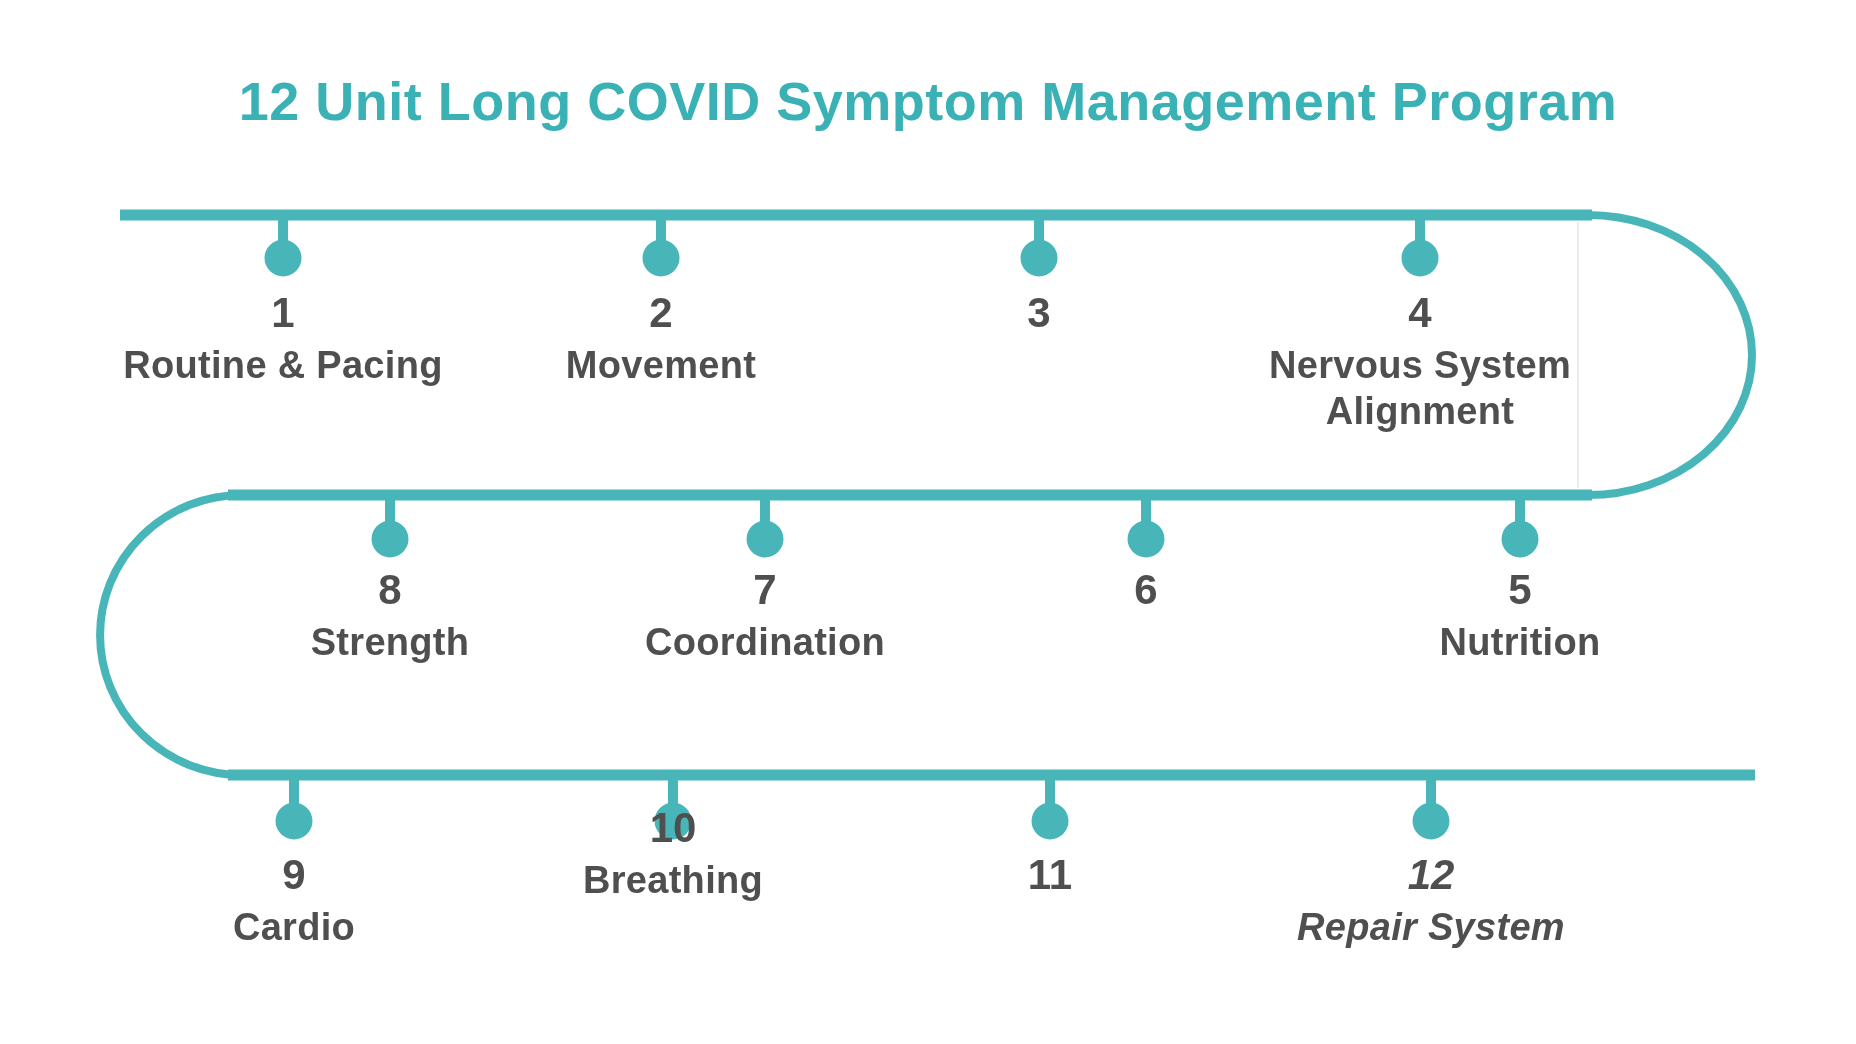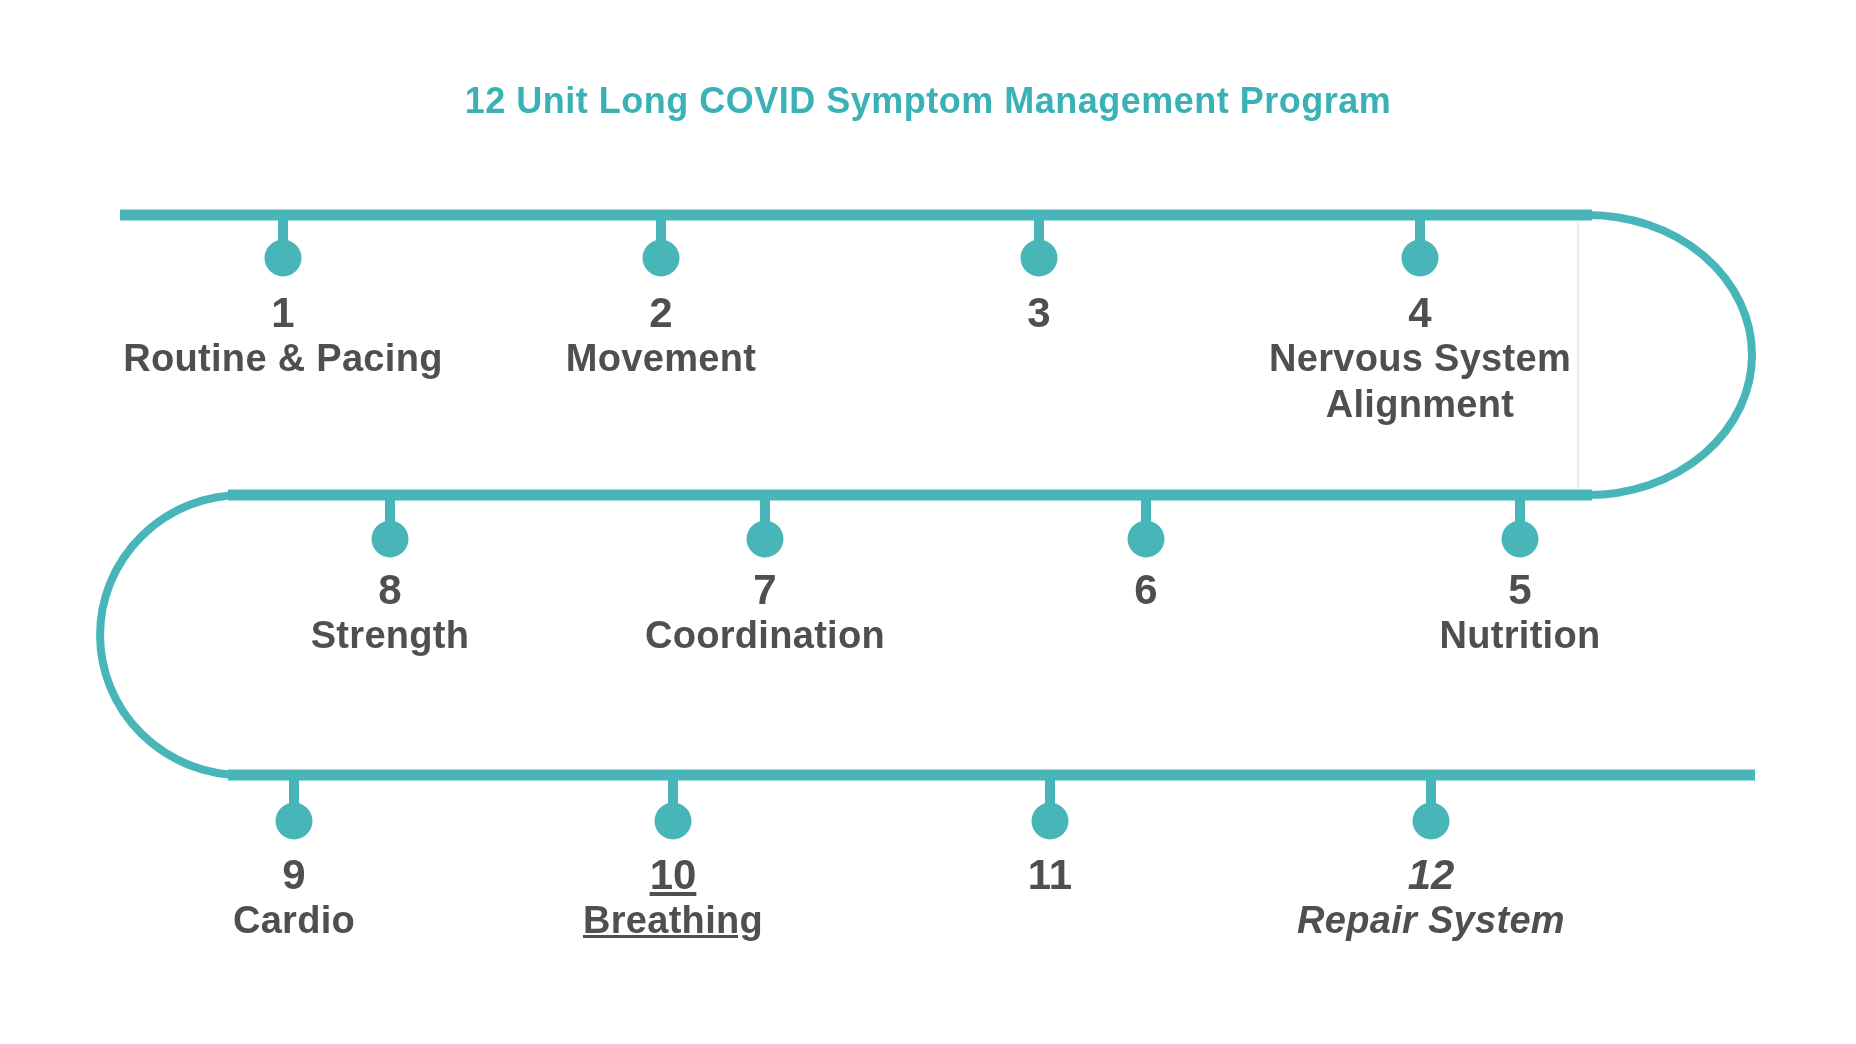--- a/index.html
+++ b/index.html
@@ -14,21 +14,21 @@
     background: #ffffff;
     overflow: hidden;
     font-family: "Liberation Sans", sans-serif;
   }
   .title {
     position: absolute;
     left: 0;
     top: 70px;
     width: 1856px;
     text-align: center;
-    font-size: 36px;
+    font-size: 54px;
     line-height: 62px;
     font-weight: bold;
     letter-spacing: 0.5px;
     color: #3ab1b5;
   }
   .track-svg {
     position: absolute;
     left: 0;
     top: 0;
   }
@@ -37,20 +37,21 @@
     width: 380px;
     text-align: center;
     color: #4f4f4f;
   }
   .unit-number {
     font-size: 42px;
     line-height: 44px;
     font-weight: bold;
   }
   .unit-label {
+    margin-top: 7px;
     font-size: 38px;
     line-height: 46px;
     font-weight: bold;
     white-space: pre-line;
     letter-spacing: 0.3px;
   }
 </style>
 </head>
 <body>
 
@@ -151,21 +152,21 @@
   </div>
   <div class="unit" style="left:1330px; top:568px;">
     <div class="unit-number">5</div>
     <div class="unit-label">Nutrition</div>
   </div>
 
   <div class="unit" style="left:104px; top:853px;">
     <div class="unit-number">9</div>
     <div class="unit-label">Cardio</div>
   </div>
-  <div class="unit" style="left:483px; top:853px;text-decoration:underline;">
+  <div class="unit" style="left:483px; top:806px;">
     <div class="unit-number">10</div>
     <div class="unit-label">Breathing</div>
   </div>
   <div class="unit" style="left:860px; top:853px;">
     <div class="unit-number">11</div>
   </div>
   <div class="unit" style="left:1241px; top:853px;font-style:italic;">
     <div class="unit-number">12</div>
     <div class="unit-label">Repair System</div>
   </div>

